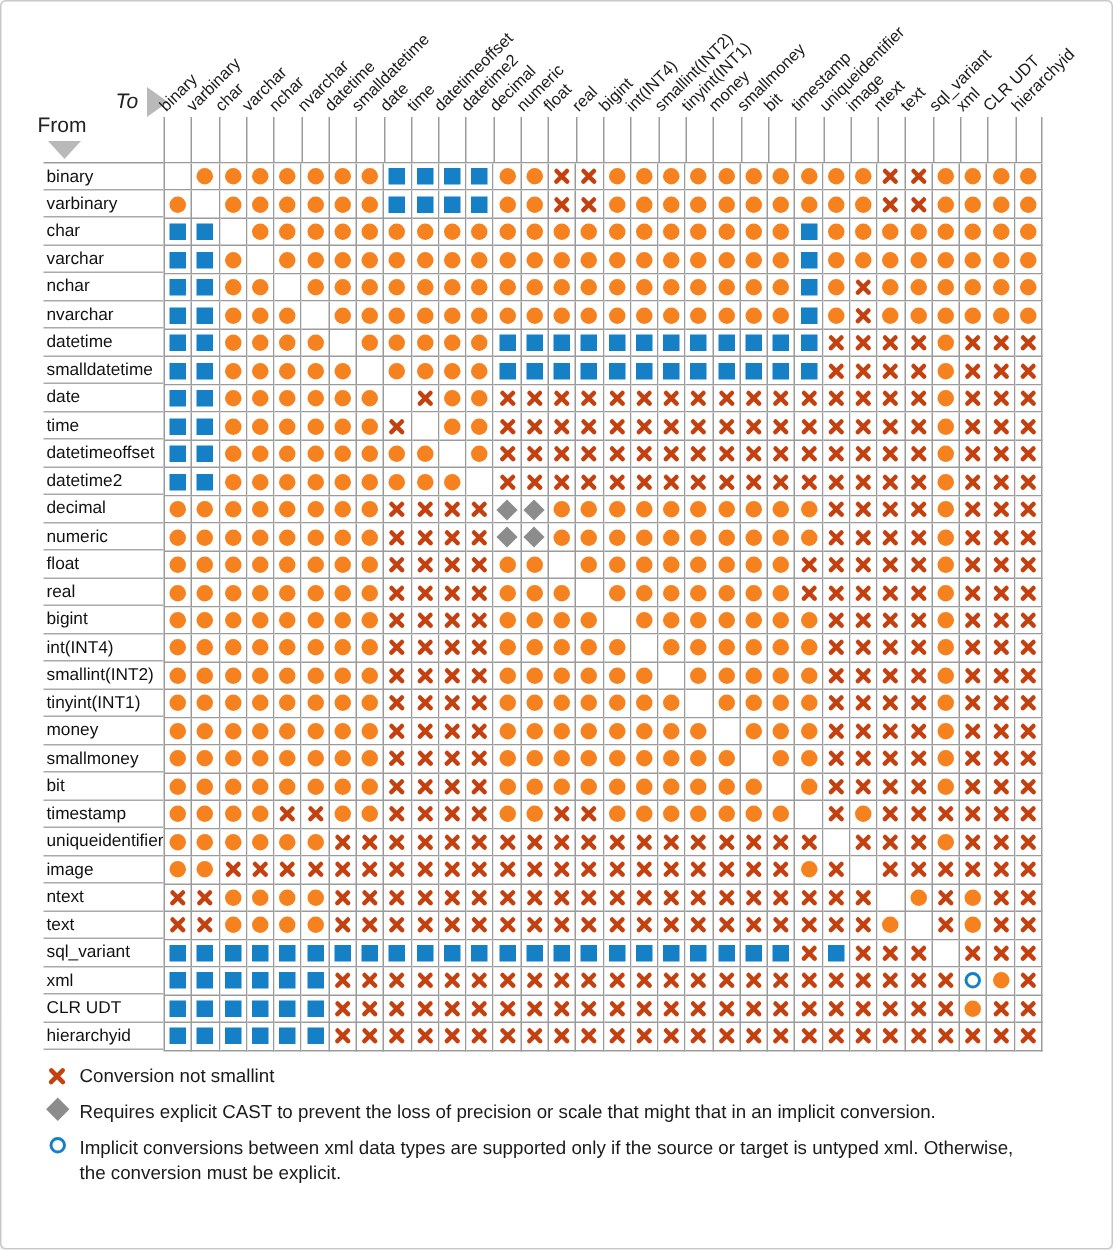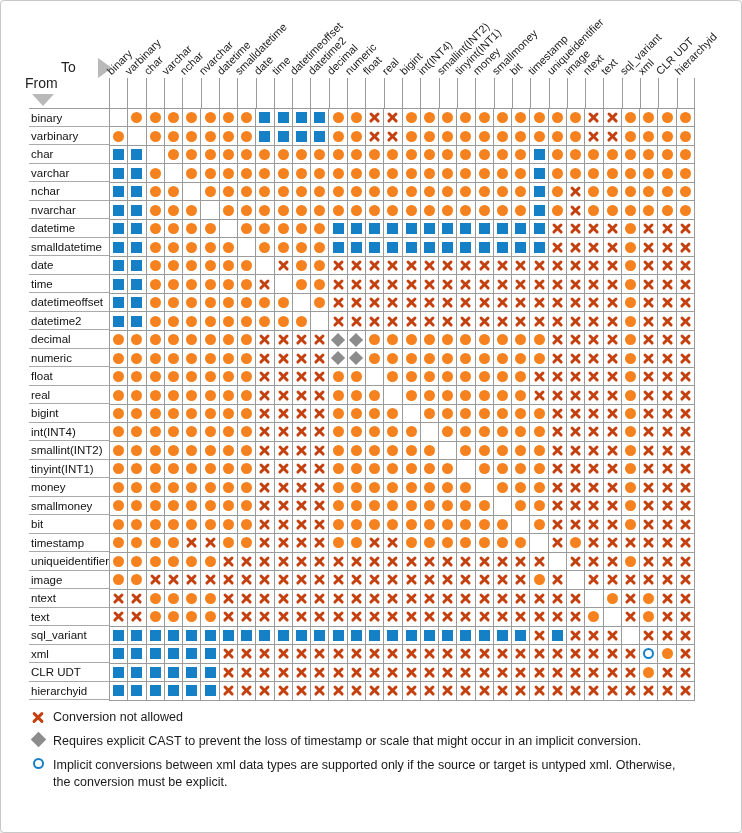--- a/index.html
+++ b/index.html
@@ -3,21 +3,21 @@
 <meta charset="utf-8">
 <style>
   * { margin:0; padding:0; box-sizing:border-box; }
   html,body { background:#fff; font-family:"Liberation Sans", sans-serif; }
   .frame {
     position:relative; width:742px; height:833px; background:#fff;
     border:1px solid #c8c8c8; border-radius:4px; overflow:hidden;
     box-shadow:0 1px 3px rgba(0,0,0,.15);
   }
   .hdr-label { position:absolute; font-size:14px; color:#222; }
-  #to-label   { left:60px;  top:58px; }
+  #to-label   { left:76px;  top:58px;font-style:italic; }
   #from-label { left:24px;  top:74px; }
   .tri-right {
     position:absolute; left:97px; top:57px; width:0; height:0;
     border-top:10px solid transparent; border-bottom:10px solid transparent;
     border-left:14px solid #b9b9b9;
   }
   .tri-down {
     position:absolute; left:31px; top:93px; width:0; height:0;
     border-left:11px solid transparent; border-right:11px solid transparent;
     border-top:12px solid #b9b9b9;
@@ -3205,27 +3205,27 @@
       <div class="cell">
         <span class="sym-x"></span>
       </div>
     </div>
 
   <div id="legend">
       <div class="leg-row">
         <span class="leg-sym">
           <span class="sym-x"></span>
         </span>
-        <span class="leg-text">Conversion not allowed</span>
+        <span class="leg-text">Conversion not smallint</span>
       </div>
       <div class="leg-row">
         <span class="leg-sym">
           <span class="sym-d"></span>
         </span>
-        <span class="leg-text">Requires explicit CAST to prevent the loss of timestamp or scale that might occur in an implicit conversion.</span>
+        <span class="leg-text">Requires explicit CAST to prevent the loss of precision or scale that might that in an implicit conversion.</span>
       </div>
       <div class="leg-row">
         <span class="leg-sym">
           <span class="sym-o"></span>
         </span>
         <span class="leg-text">Implicit conversions between xml data types are supported only if the source or target is untyped xml. Otherwise, the conversion must be explicit.</span>
       </div>
     </div>
 </div>
 

